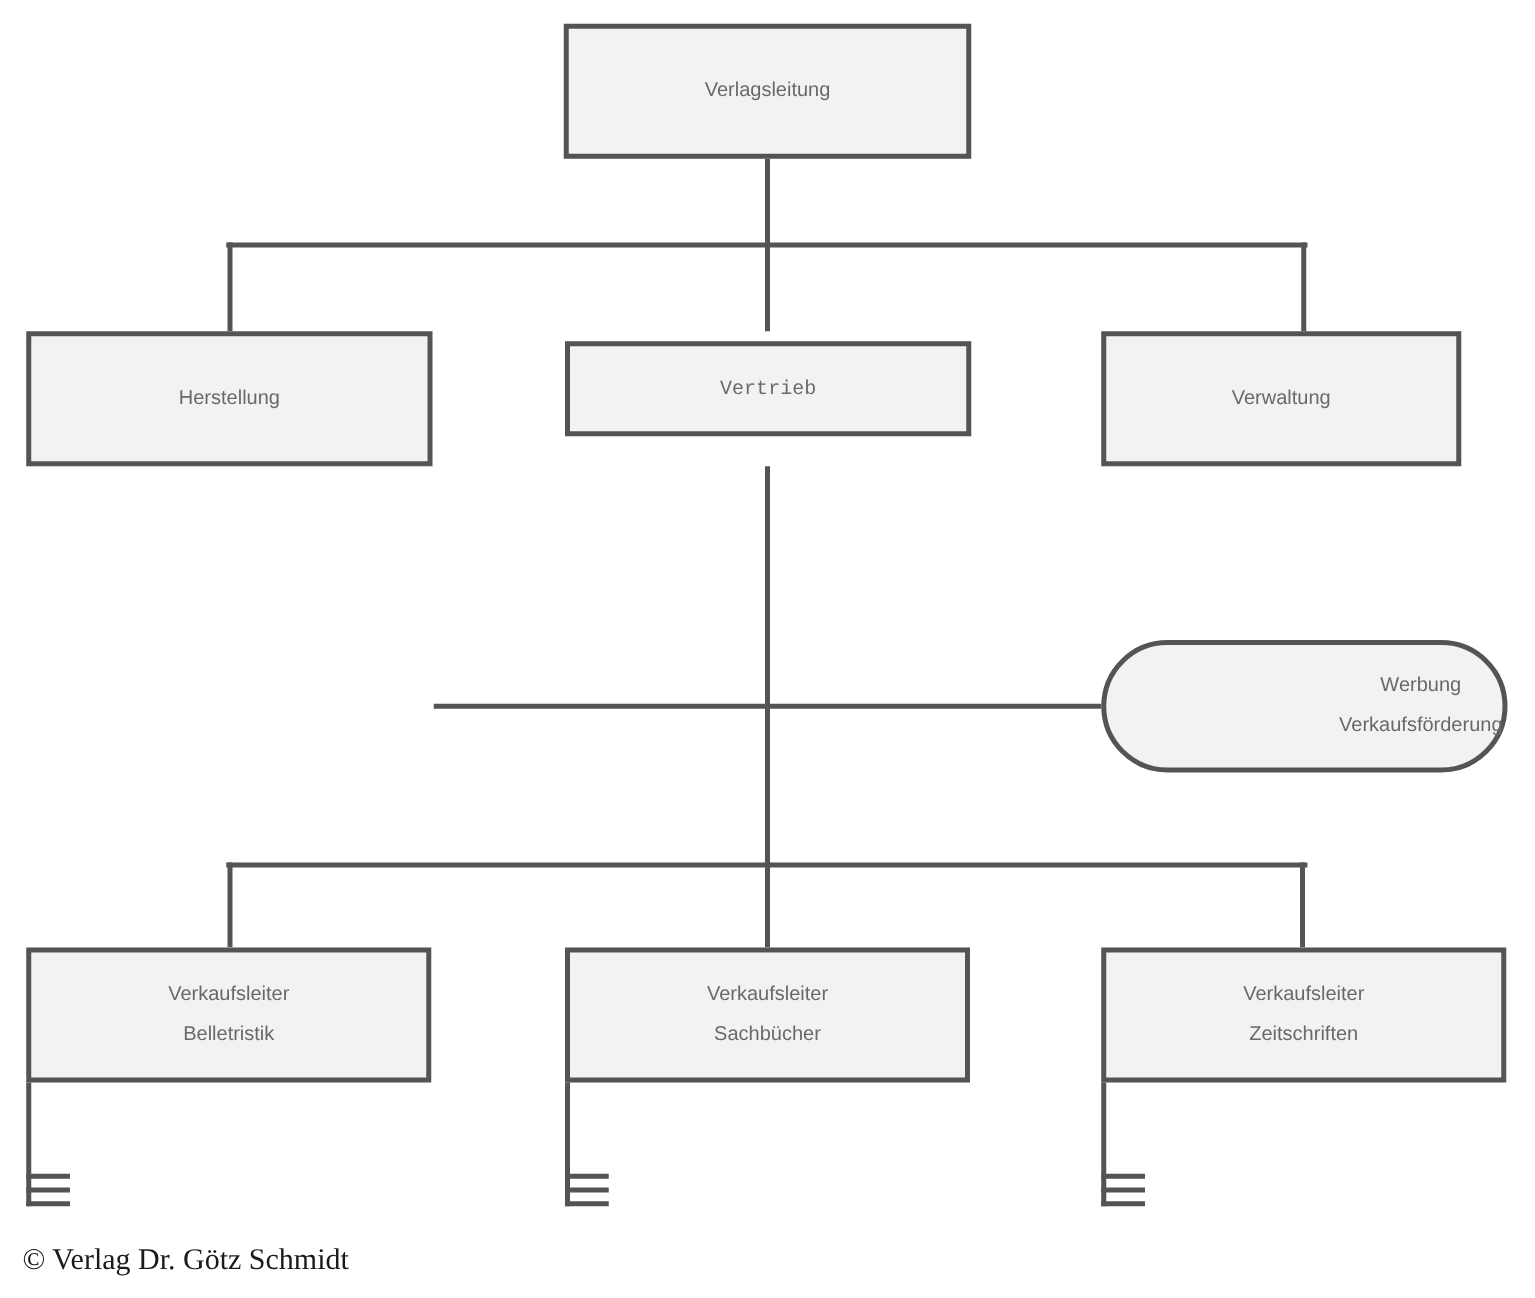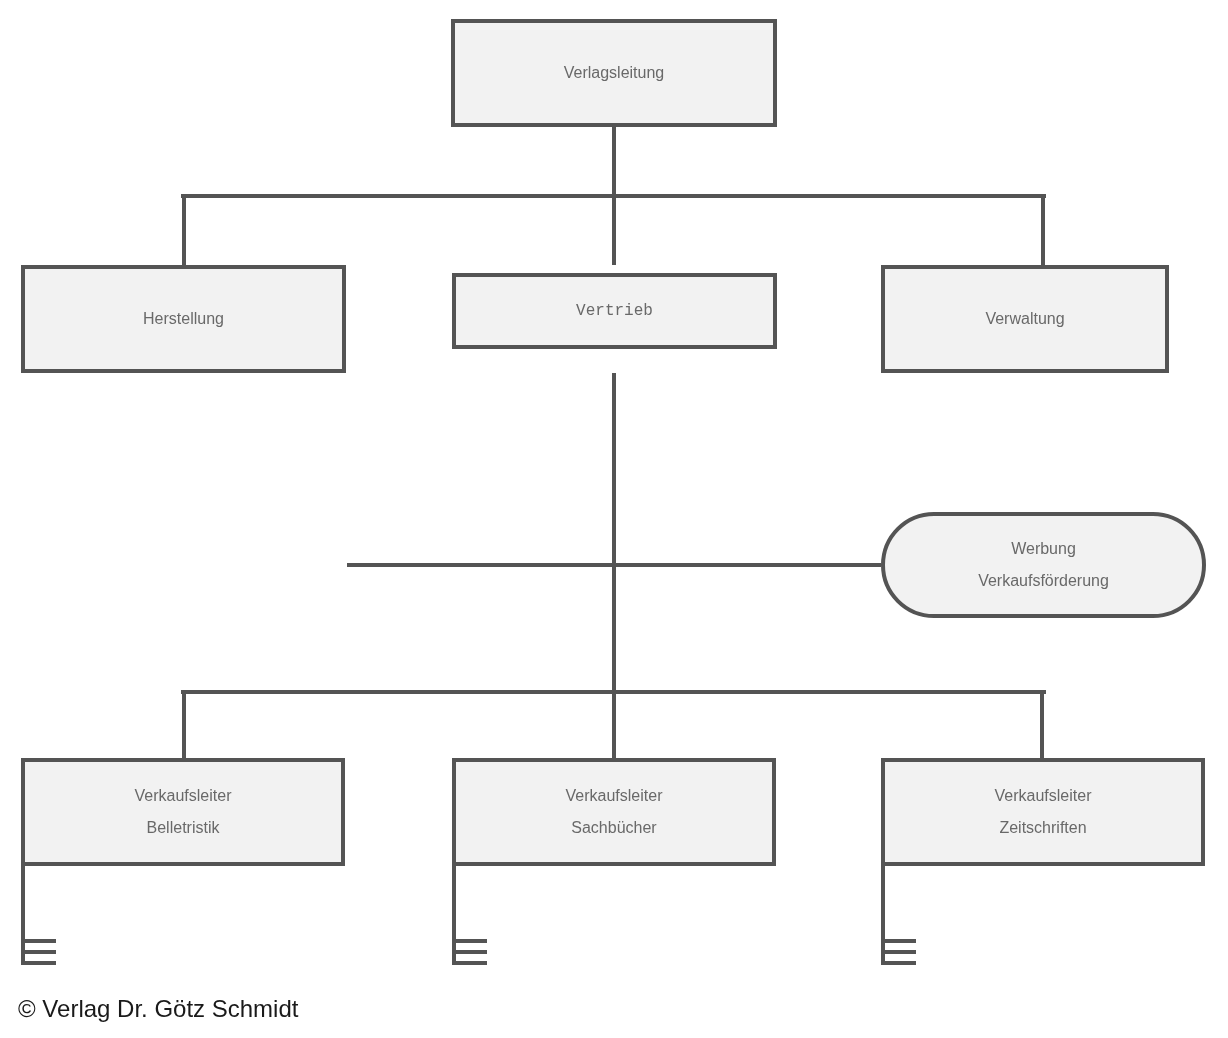--- a/index.html
+++ b/index.html
@@ -35,21 +35,21 @@
     line-height:32px;
     white-space:pre-line;
   }
   .stadium{border-radius:53px;}
   
   .n-root         {left:451px; top:19px;  width:326px; height:108px;}
   .n-herstellung  {left:21px;  top:265px; width:325px; height:108px;}
   .n-vertrieb     {left:452px; top:273px; width:325px; height:76px;font-family:Liberation Mono, monospace;}
   .n-verwaltung   {left:881px; top:265px; width:288px; height:108px;}
   .n-marktforschung{left:22px; top:512px; width:325px; height:106px;}
-  .n-werbung      {left:881px; top:512px; width:325px; height:106px;}
+  .n-werbung      {left:881px; top:512px; width:325px; height:106px;justify-content:flex-end;}
   .n-belletristik {left:21px;  top:758px; width:324px; height:108px;}
   .n-sachbuecher  {left:452px; top:758px; width:324px; height:108px;}
   .n-zeitschriften{left:881px; top:758px; width:324px; height:108px;}
   
   .line{position:absolute; background:var(--line);}
   .l-root-down    {left:612px;  top:127px; width:4px;   height:71px;}
   .l-branch-top   {left:181px;  top:194px; width:865px; height:4px;}
   .l-drop-herstellung{left:182px; top:194px; width:4px; height:71px;}
   .l-drop-vertrieb{left:612px;  top:194px; width:4px;   height:71px;}
   .l-drop-verwaltung{left:1041px; top:194px; width:4px; height:71px;}
@@ -65,20 +65,21 @@
   .subunits .stem{position:absolute; left:0; top:0; width:4px; height:99px; background:var(--line);}
   .subunits .tick{position:absolute; left:0; width:35px; height:4px; background:var(--line);}
   .subunits .t1{top:73px;} .subunits .t2{top:84px;} .subunits .t3{top:95px;}
   
   .copyright{
     position:absolute;
     left:18px;
     top:995px;
     font-size:24px;
     color:var(--footer-text);
+    font-family:Liberation Serif, serif;
   }
 </style>
 </head>
 <body>
 
 <div class="canvas">
 
   <div class="line l-root-down"></div>
   <div class="line l-branch-top"></div>
   <div class="line l-drop-herstellung"></div>

